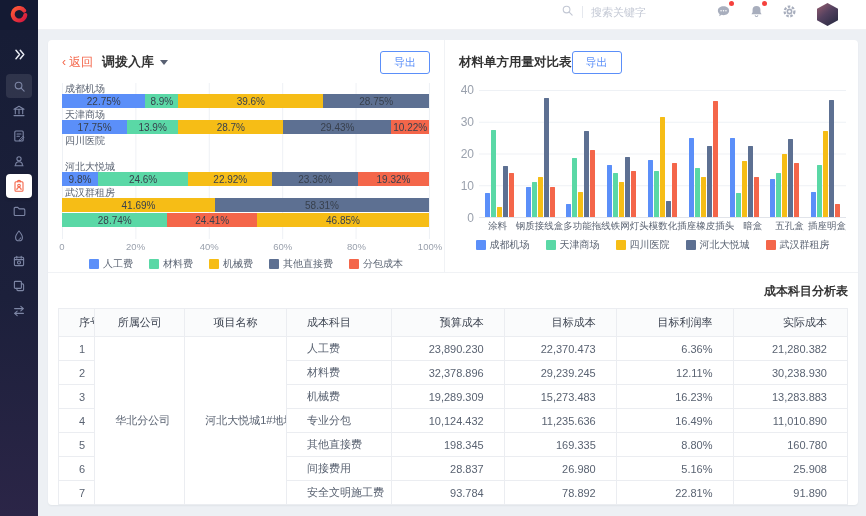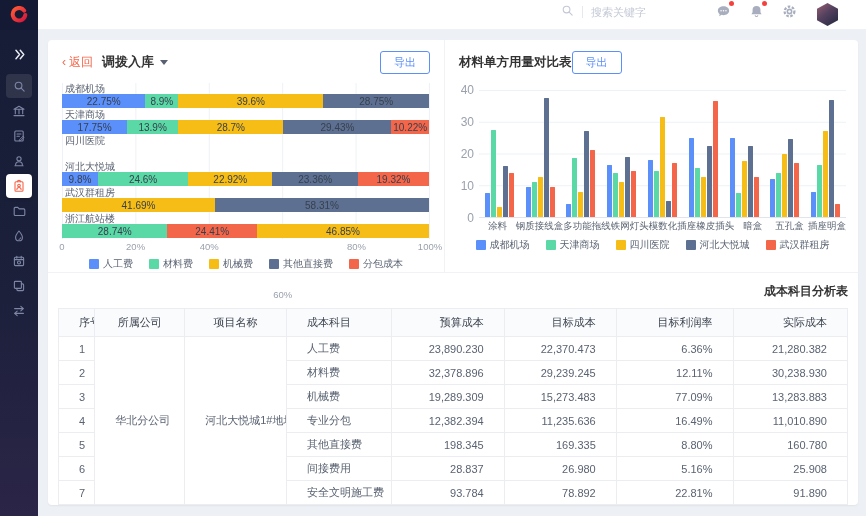--- a/index.html
+++ b/index.html
@@ -266,33 +266,32 @@
                 </div>
               </div>
               <div class="srow">
                 <div class="srow-label">武汉群租房</div>
                 <div class="srow-bar">
                   <span class="seg" style="width: 41.69%; background: rgb(246, 189, 22);">41.69%</span>
                   <span class="seg" style="width: 58.31%; background: rgb(93, 112, 146);">58.31%</span>
                 </div>
               </div>
               <div class="srow">
-                <div class="srow-label">浙江航站楼</div>
                 <div class="srow-bar">
                   <span class="seg" style="width: 28.74%; background: rgb(90, 216, 166);">28.74%</span>
                   <span class="seg" style="width: 24.41%; background: rgb(244, 102, 74);">24.41%</span>
                   <span class="seg" style="width: 46.85%; background: rgb(246, 189, 22);">46.85%</span>
                 </div>
               </div>
             </div>
           <div class="saxis" id="stacked-axis">
               <span style="left: 0%;">0</span>
               <span style="left: 20%;">20%</span>
               <span style="left: 40%;">40%</span>
-              <span style="left: 60%; margin-top: 48px;">60%</span>
+              <span style="left: 60%;">60%</span>
               <span style="left: 80%;">80%</span>
               <span style="left: 100%;">100%</span>
             </div>
         </div>
         <div class="legend" id="stacked-legend">
             <span class="lgd">
               <i class="sw" style="background: rgb(91, 143, 249);"></i>
               <span>人工费</span>
             </span>
             <span class="lgd">
@@ -475,27 +474,27 @@
               <td class="r">32,378.896</td>
               <td class="r">29,239.245</td>
               <td class="r">12.11%</td>
               <td class="r">30,238.930</td>
             </tr>
             <tr>
               <td class="c">3</td>
               <td class="l">机械费</td>
               <td class="r">19,289.309</td>
               <td class="r">15,273.483</td>
-              <td class="r">77.09%</td>
+              <td class="r">16.23%</td>
               <td class="r">13,283.883</td>
             </tr>
             <tr>
               <td class="c">4</td>
               <td class="l">专业分包</td>
-              <td class="r">12,382.394</td>
+              <td class="r">10,124.432</td>
               <td class="r">11,235.636</td>
               <td class="r">16.49%</td>
               <td class="r">11,010.890</td>
             </tr>
             <tr>
               <td class="c">5</td>
               <td class="l">其他直接费</td>
               <td class="r">198.345</td>
               <td class="r">169.335</td>
               <td class="r">8.80%</td>

